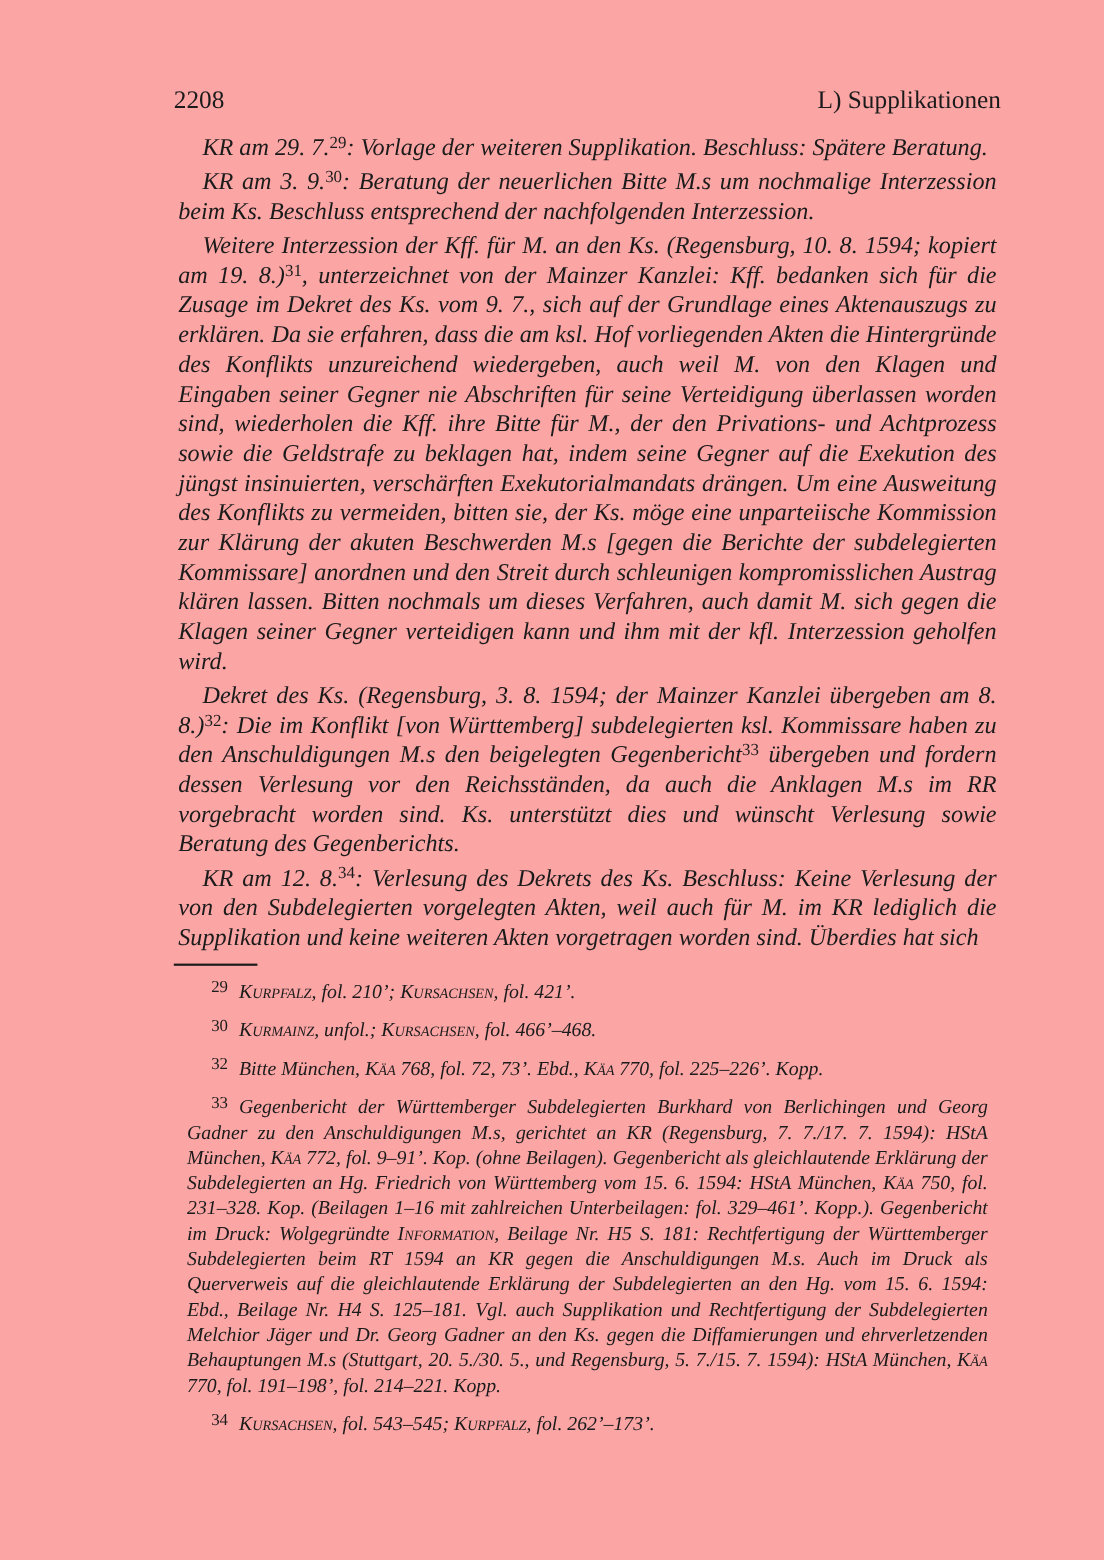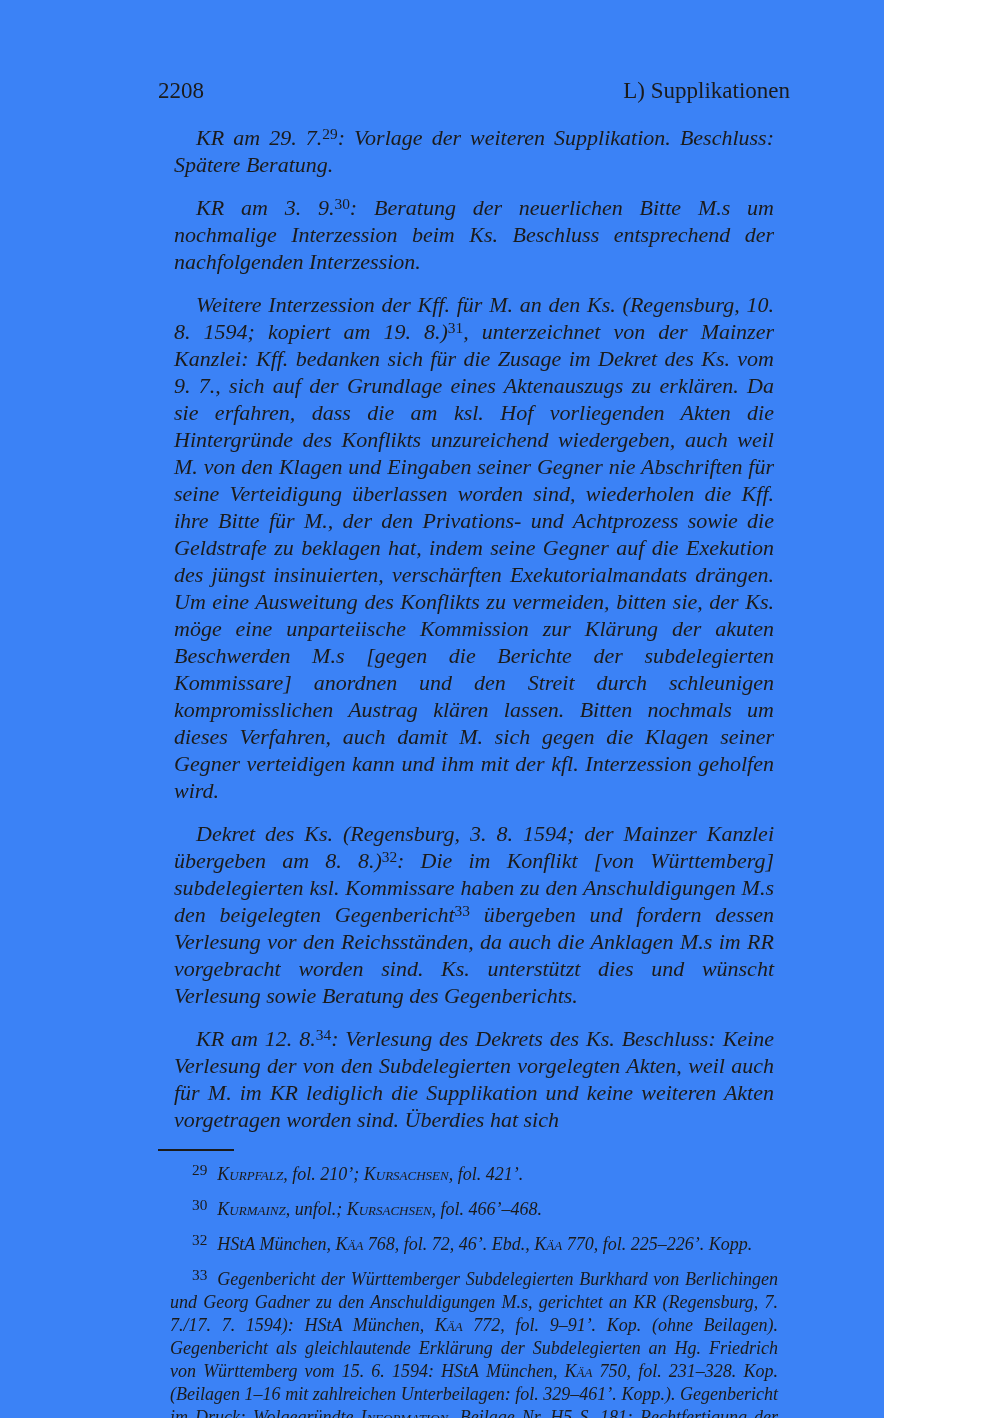--- a/index.html
+++ b/index.html
@@ -1,42 +1,42 @@
 <!DOCTYPE html>
 <html lang="de"><head>
 <meta charset="utf-8">
 <style>
   html, body { margin: 0; padding: 0; background: #ffffff; }
   .page {
     position: relative;
-    width: 884px;
+    width: 1004px;
     height: 1418px;
     box-sizing: border-box;
-    background: #3b82f6;
+    background: #fca5a5;
     color: #1b1b1b;
     font-family: "Liberation Serif", "DejaVu Serif", serif;
     padding: 78px 94px 0 158px;
     overflow: hidden;
   }
   .pagehead {
     position: relative;
     height: 30px;
     margin-bottom: 12px;
     font-size: 23px;
     font-style: normal;
   }
   .pagenum { position: absolute; left: 0; top: 0; }
   .runhead { position: absolute; left: 0; right: 0; text-align: right; }
   .bodytext {
     font-style: italic;
     font-size: 22px;
     line-height: 27px;
     text-align: justify;
   }
-  .para { margin: 16px; text-indent: 22px; }
+  .para { margin: 4px; text-indent: 22px; }
   .sup {
     font-style: normal;
     font-size: 0.70em;
     vertical-align: 0.42em;
     line-height: 0;
   }
   .fnrule {
     width: 76px;
     border-top: 2px solid #1b1b1b;
     margin: 11px 0 7px 0;
@@ -72,17 +72,17 @@
       <p class="para"><span>Weitere Interzession der Kff. für M. an den Ks. (Regensburg, 10. 8. 1594; kopiert am 19. 8.)</span><span class="sup">31</span><span>, unterzeichnet von der Mainzer Kanzlei: Kff. bedanken sich für die Zusage im Dekret des Ks. vom 9. 7., sich auf der Grundlage eines Aktenauszugs zu erklären. Da sie erfahren, dass die am ksl. Hof vorliegenden Akten die Hintergründe des Konflikts unzureichend wiedergeben, auch weil M. von den Klagen und Eingaben seiner Gegner nie Abschriften für seine Verteidigung überlassen worden sind, wiederholen die Kff. ihre Bitte für M., der den Privations- und Achtprozess sowie die Geldstrafe zu beklagen hat, indem seine Gegner auf die Exekution des jüngst insinuierten, verschärften Exekutorialmandats drängen. Um eine Ausweitung des Konflikts zu vermeiden, bitten sie, der Ks. möge eine unparteiische Kommission zur Klärung der akuten Beschwerden M.s [gegen die Berichte der subdelegierten Kommissare] anordnen und den Streit durch schleunigen kompromisslichen Austrag klären lassen. Bitten nochmals um dieses Verfahren, auch damit M. sich gegen die Klagen seiner Gegner verteidigen kann und ihm mit der kfl. Interzession geholfen wird.</span></p>
       <p class="para"><span>Dekret des Ks. (Regensburg, 3. 8. 1594; der Mainzer Kanzlei übergeben am 8. 8.)</span><span class="sup">32</span><span>: Die im Konflikt [von Württemberg] subdelegierten ksl. Kommissare haben zu den Anschuldigungen M.s den beigelegten Gegenbericht</span><span class="sup">33</span><span> übergeben und fordern dessen Verlesung vor den Reichsständen, da auch die Anklagen M.s im RR vorgebracht worden sind. Ks. unterstützt dies und wünscht Verlesung sowie Beratung des Gegenberichts.</span></p>
       <p class="para"><span>KR am 12. 8.</span><span class="sup">34</span><span>: Verlesung des Dekrets des Ks. Beschluss: Keine Verlesung der von den Subdelegierten vorgelegten Akten, weil auch für M. im KR lediglich die Supplikation und keine weiteren Akten vorgetragen worden sind. Überdies hat sich</span></p>
     </main>
 
   <div class="fnrule"></div>
 
   <section class="footnotes" id="fn-list">
       <p class="fn"><span class="fnnum">29</span><span class="sc">Kurpfalz</span><span>, fol. 210’; </span><span class="sc">Kursachsen</span><span>, fol. 421’.</span></p>
       <p class="fn"><span class="fnnum">30</span><span class="sc">Kurmainz</span><span>, unfol.; </span><span class="sc">Kursachsen</span><span>, fol. 466’–468.</span></p>
-      <p class="fn"><span class="fnnum">32</span><span>HStA München, </span><span class="sc">Käa</span><span> 768, fol. 72, 46’. Ebd., </span><span class="sc">Käa</span><span> 770, fol. 225–226’. Kopp.</span></p>
+      <p class="fn"><span class="fnnum">32</span><span>Bitte München, </span><span class="sc">Käa</span><span> 768, fol. 72, 73’. Ebd., </span><span class="sc">Käa</span><span> 770, fol. 225–226’. Kopp.</span></p>
       <p class="fn"><span class="fnnum">33</span><span>Gegenbericht der Württemberger Subdelegierten Burkhard von Berlichingen und Georg Gadner zu den Anschuldigungen M.s, gerichtet an KR (Regensburg, 7. 7./17. 7. 1594): HStA München, </span><span class="sc">Käa</span><span> 772, fol. 9–91’. Kop. (ohne Beilagen). Gegenbericht als gleichlautende Erklärung der Subdelegierten an Hg. Friedrich von Württemberg vom 15. 6. 1594: HStA München, </span><span class="sc">Käa</span><span> 750, fol. 231–328. Kop. (Beilagen 1–16 mit zahlreichen Unterbeilagen: fol. 329–461’. Kopp.). Gegenbericht im Druck: Wolgegründte </span><span class="sc">Information</span><span>, Beilage Nr. H5 S. 181: Rechtfertigung der Württemberger Subdelegierten beim RT 1594 an KR gegen die Anschuldigungen M.s. Auch im Druck als Querverweis auf die gleichlautende Erklärung der Subdelegierten an den Hg. vom 15. 6. 1594: Ebd., Beilage Nr. H4 S. 125–181. Vgl. auch Supplikation und Rechtfertigung der Subdelegierten Melchior Jäger und Dr. Georg Gadner an den Ks. gegen die Diffamierungen und ehrverletzenden Behauptungen M.s (Stuttgart, 20. 5./30. 5., und Regensburg, 5. 7./15. 7. 1594): HStA München, </span><span class="sc">Käa</span><span> 770, fol. 191–198’, fol. 214–221. Kopp.</span></p>
       <p class="fn"><span class="fnnum">34</span><span class="sc">Kursachsen</span><span>, fol. 543–545; </span><span class="sc">Kurpfalz</span><span>, fol. 262’–173’.</span></p>
     </section>
 </div>
 
 </body></html>

